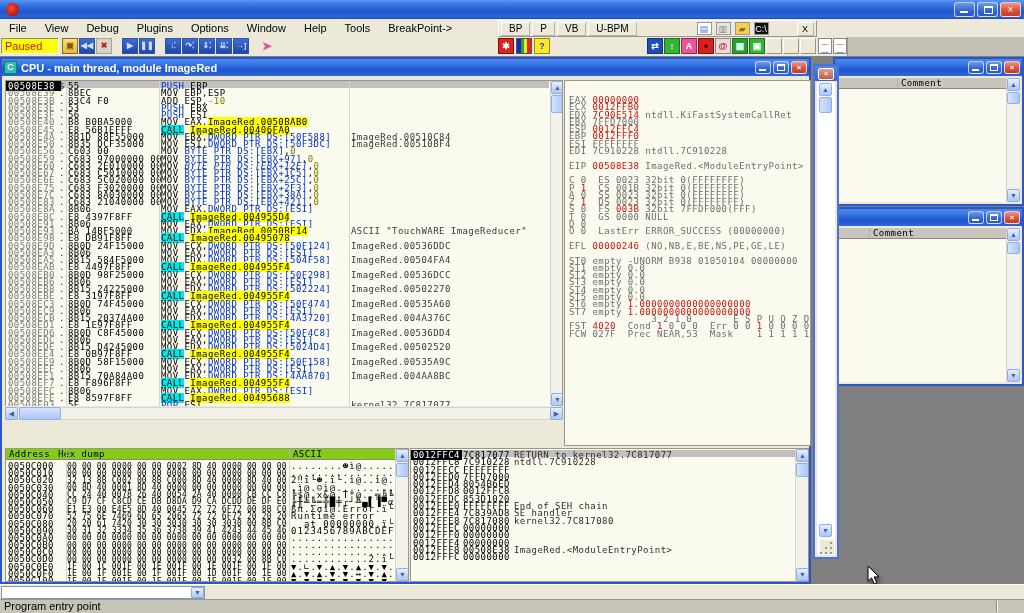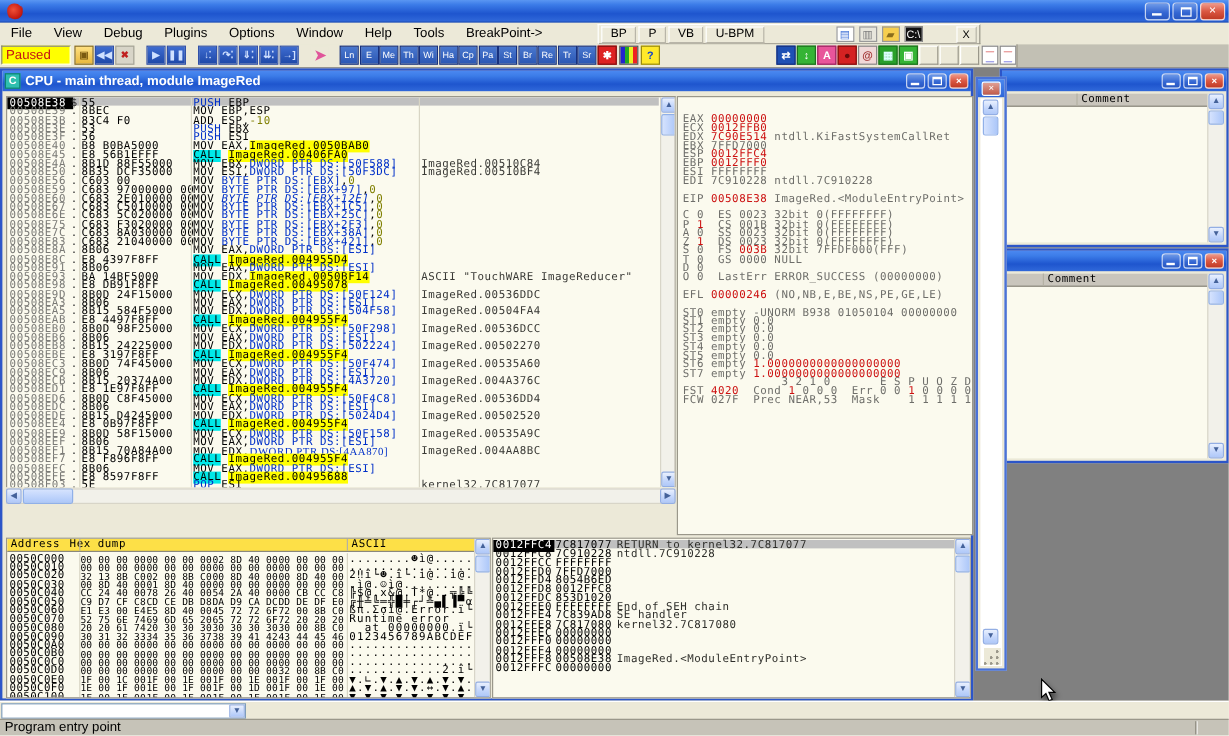--- a/index.html
+++ b/index.html
@@ -83,21 +83,21 @@
 
 #regs{left:560px;top:2px;width:247px;height:366px;border:1px solid #9a978a}
 #regs-hdr{position:relative}
 #regs-hdr .hdr-label{left:3px;font-weight:bold}
 .hdr-btn{position:absolute;top:1px;width:12px;height:9px;font-size:7px;line-height:8px;text-align:center;color:#333;background:#D8D5C8;border:1px solid #fff;border-right-color:#888;border-bottom-color:#888}
 #regs-lines{position:absolute;left:4px;top:14px;right:2px}
 .rline{height:7.3px;white-space:pre;font-size:9px;letter-spacing:0.45px;font-family:"DejaVu Sans Mono",monospace}
 .sg-g{color:#6E6E6A}.sg-r{color:#CC1010}
 
 #dump{left:1px;top:370px;width:404px;height:134px;border:1px solid #9a978a}
-#dump-hdr{height:11px;background:#fde047;border-bottom:1px solid #8a887c;position:relative}
+#dump-hdr{height:11px;background:#84cc16;border-bottom:1px solid #8a887c;position:relative}
 #dump-rows{position:absolute;left:0;top:12px;width:389px}
 .hrow{position:relative;height:7.2px;white-space:pre;font-family:"DejaVu Sans Mono",monospace}
 .h-a{position:absolute;left:2px;font-size:9px;letter-spacing:0.3px;color:#000}
 .h-g{position:absolute;font-size:8px;letter-spacing:0.15px;color:#000;top:0.5px}
 .h-s{position:absolute;left:285px;font-size:9px;letter-spacing:1.05px;color:#000}
 .hx0{left:61px}.hx1{left:116px}.hx2{left:171px}.hx3{left:226px}
 .dump-div{position:absolute;top:0;bottom:0;width:1px;background:#D8D5C4}
 #dump-vscroll{left:389px}
 
 #stack{left:406px;top:370px;width:399px;height:134px;border:1px solid #9a978a}
@@ -184,35 +184,20 @@
         <span class="tbi ">◀◀</span>
         <span class="tbi light">✖</span>
         <span class="tbi  gap">▶</span>
         <span class="tbi ">❚❚</span>
         <span class="tbi  gap">↓⁚</span>
         <span class="tbi ">↷⁚</span>
         <span class="tbi ">⇓⁚</span>
         <span class="tbi ">⇊⁚</span>
         <span class="tbi ">→]</span>
         <span class="tbi pink gap">➤</span>
-      </div>
-    <div id="tb-tabs">
-        <span class="tab-btn">Ln</span>
-        <span class="tab-btn">E</span>
-        <span class="tab-btn">Me</span>
-        <span class="tab-btn">Th</span>
-        <span class="tab-btn">Wi</span>
-        <span class="tab-btn">Ha</span>
-        <span class="tab-btn">Cp</span>
-        <span class="tab-btn">Pa</span>
-        <span class="tab-btn">St</span>
-        <span class="tab-btn">Br</span>
-        <span class="tab-btn">Re</span>
-        <span class="tab-btn">Tr</span>
-        <span class="tab-btn">Sr</span>
       </div>
     <div id="tb-extra">
         <span class="pli" style="background: rgb(221, 34, 34); color: rgb(255, 255, 255); border-color: rgb(128, 16, 16);">✱</span>
         <span class="pli" style="background: linear-gradient(90deg, rgb(34, 34, 204) 0px, rgb(34, 34, 204) 25%, rgb(34, 170, 34) 25%, rgb(34, 170, 34) 50%, rgb(238, 238, 34) 50%, rgb(238, 238, 34) 75%, rgb(238, 34, 34) 75%, rgb(238, 34, 34) 100%); border-color: rgb(85, 85, 85);"></span>
         <span class="pli" style="background: rgb(255, 233, 42); color: rgb(16, 64, 208); border-color: rgb(153, 138, 16);">?</span>
       </div>
     <div id="tb-plugin">
         <span class="pli" style="background: rgb(30, 80, 180); color: rgb(255, 255, 255); border-color: rgb(22, 48, 126);">⇄</span>
         <span class="pli" style="background: rgb(53, 180, 53); color: rgb(255, 255, 255); border-color: rgb(30, 112, 30);">↕</span>
         <span class="pli" style="background: rgb(232, 85, 154); color: rgb(255, 255, 255); border-color: rgb(154, 37, 96);">A</span>
@@ -284,21 +269,21 @@
               <div class="drow"><span class="c-a">00508EC3</span><span class="c-m">.</span><span class="c-h">8B0D 74F45000</span><span class="c-d"><span class="sg-k" style="position: static;">MOV ECX,</span><span class="sg-b" style="position: static;">DWORD PTR DS:[50F474]</span></span><span class="c-c">ImageRed.00535A60</span></div>
               <div class="drow"><span class="c-a">00508EC9</span><span class="c-m">.</span><span class="c-h">8B06</span><span class="c-d"><span class="sg-k" style="position: static;">MOV EAX,</span><span class="sg-b" style="position: static;">DWORD PTR DS:[ESI]</span></span></div>
               <div class="drow"><span class="c-a">00508ECB</span><span class="c-m">.</span><span class="c-h">8B15 20374A00</span><span class="c-d"><span class="sg-k" style="position: static;">MOV EDX,</span><span class="sg-b" style="position: static;">DWORD PTR DS:[4A3720]</span></span><span class="c-c">ImageRed.004A376C</span></div>
               <div class="drow"><span class="c-a">00508ED1</span><span class="c-m">.</span><span class="c-h">E8 1E97F8FF</span><span class="c-d"><span class="sg-c" style="position: static;">CALL</span><span class="sg-k" style="position: static;"> </span><span class="sg-y" style="position: static;">ImageRed.004955F4</span></span></div>
               <div class="drow"><span class="c-a">00508ED6</span><span class="c-m">.</span><span class="c-h">8B0D C8F45000</span><span class="c-d"><span class="sg-k" style="position: static;">MOV ECX,</span><span class="sg-b" style="position: static;">DWORD PTR DS:[50F4C8]</span></span><span class="c-c">ImageRed.00536DD4</span></div>
               <div class="drow"><span class="c-a">00508EDC</span><span class="c-m">.</span><span class="c-h">8B06</span><span class="c-d"><span class="sg-k" style="position: static;">MOV EAX,</span><span class="sg-b" style="position: static;">DWORD PTR DS:[ESI]</span></span></div>
               <div class="drow"><span class="c-a">00508EDE</span><span class="c-m">.</span><span class="c-h">8B15 D4245000</span><span class="c-d"><span class="sg-k" style="position: static;">MOV EDX,</span><span class="sg-b" style="position: static;">DWORD PTR DS:[5024D4]</span></span><span class="c-c">ImageRed.00502520</span></div>
               <div class="drow"><span class="c-a">00508EE4</span><span class="c-m">.</span><span class="c-h">E8 0B97F8FF</span><span class="c-d"><span class="sg-c" style="position: static;">CALL</span><span class="sg-k" style="position: static;"> </span><span class="sg-y" style="position: static;">ImageRed.004955F4</span></span></div>
               <div class="drow"><span class="c-a">00508EE9</span><span class="c-m">.</span><span class="c-h">8B0D 58F15000</span><span class="c-d"><span class="sg-k" style="position: static;">MOV ECX,</span><span class="sg-b" style="position: static;">DWORD PTR DS:[50F158]</span></span><span class="c-c">ImageRed.00535A9C</span></div>
               <div class="drow"><span class="c-a">00508EEF</span><span class="c-m">.</span><span class="c-h">8B06</span><span class="c-d"><span class="sg-k" style="position: static;">MOV EAX,</span><span class="sg-b" style="position: static;">DWORD PTR DS:[ESI]</span></span></div>
-              <div class="drow"><span class="c-a">00508EF1</span><span class="c-m">.</span><span class="c-h">8B15 70A84A00</span><span class="c-d"><span class="sg-k" style="position: static;">MOV EDX,</span><span class="sg-b" style="position: static; font-family: Liberation Serif, serif;">DWORD PTR DS:[4AA870]</span></span><span class="c-c">ImageRed.004AA8BC</span></div>
+              <div class="drow"><span class="c-a">00508EF1</span><span class="c-m">.</span><span class="c-h">8B15 70A84A00</span><span class="c-d"><span class="sg-k" style="position: static;">MOV EDX,</span><span class="sg-b" style="position: static;">DWORD PTR DS:[4AA870]</span></span><span class="c-c">ImageRed.004AA8BC</span></div>
               <div class="drow"><span class="c-a">00508EF7</span><span class="c-m">.</span><span class="c-h">E8 F896F8FF</span><span class="c-d"><span class="sg-c" style="position: static;">CALL</span><span class="sg-k" style="position: static;"> </span><span class="sg-y" style="position: static;">ImageRed.004955F4</span></span></div>
               <div class="drow"><span class="c-a">00508EFC</span><span class="c-m">.</span><span class="c-h">8B06</span><span class="c-d"><span class="sg-k" style="position: static;">MOV EAX,</span><span class="sg-b" style="position: static;">DWORD PTR DS:[ESI]</span></span></div>
               <div class="drow"><span class="c-a">00508EFE</span><span class="c-m">.</span><span class="c-h">E8 8597F8FF</span><span class="c-d"><span class="sg-c" style="position: static;">CALL</span><span class="sg-k" style="position: static;"> </span><span class="sg-y" style="position: static;">ImageRed.00495688</span></span></div>
               <div class="drow"><span class="c-a">00508F03</span><span class="c-m">.</span><span class="c-h">5E</span><span class="c-d"><span class="sg-b" style="position: static;">POP</span><span class="sg-k" style="position: static;"> ESI</span></span><span class="c-c">kernel32.7C817077</span></div>
             </div>
           <div class="dis-div" style="left:60px"></div>
           <div class="dis-div" style="left:153px"></div>
           <div class="dis-div" style="left:343px"></div>
           <div class="sb-v" id="dis-vscroll">
             <span class="sbtn" style="top:0;left:0">▲</span>

